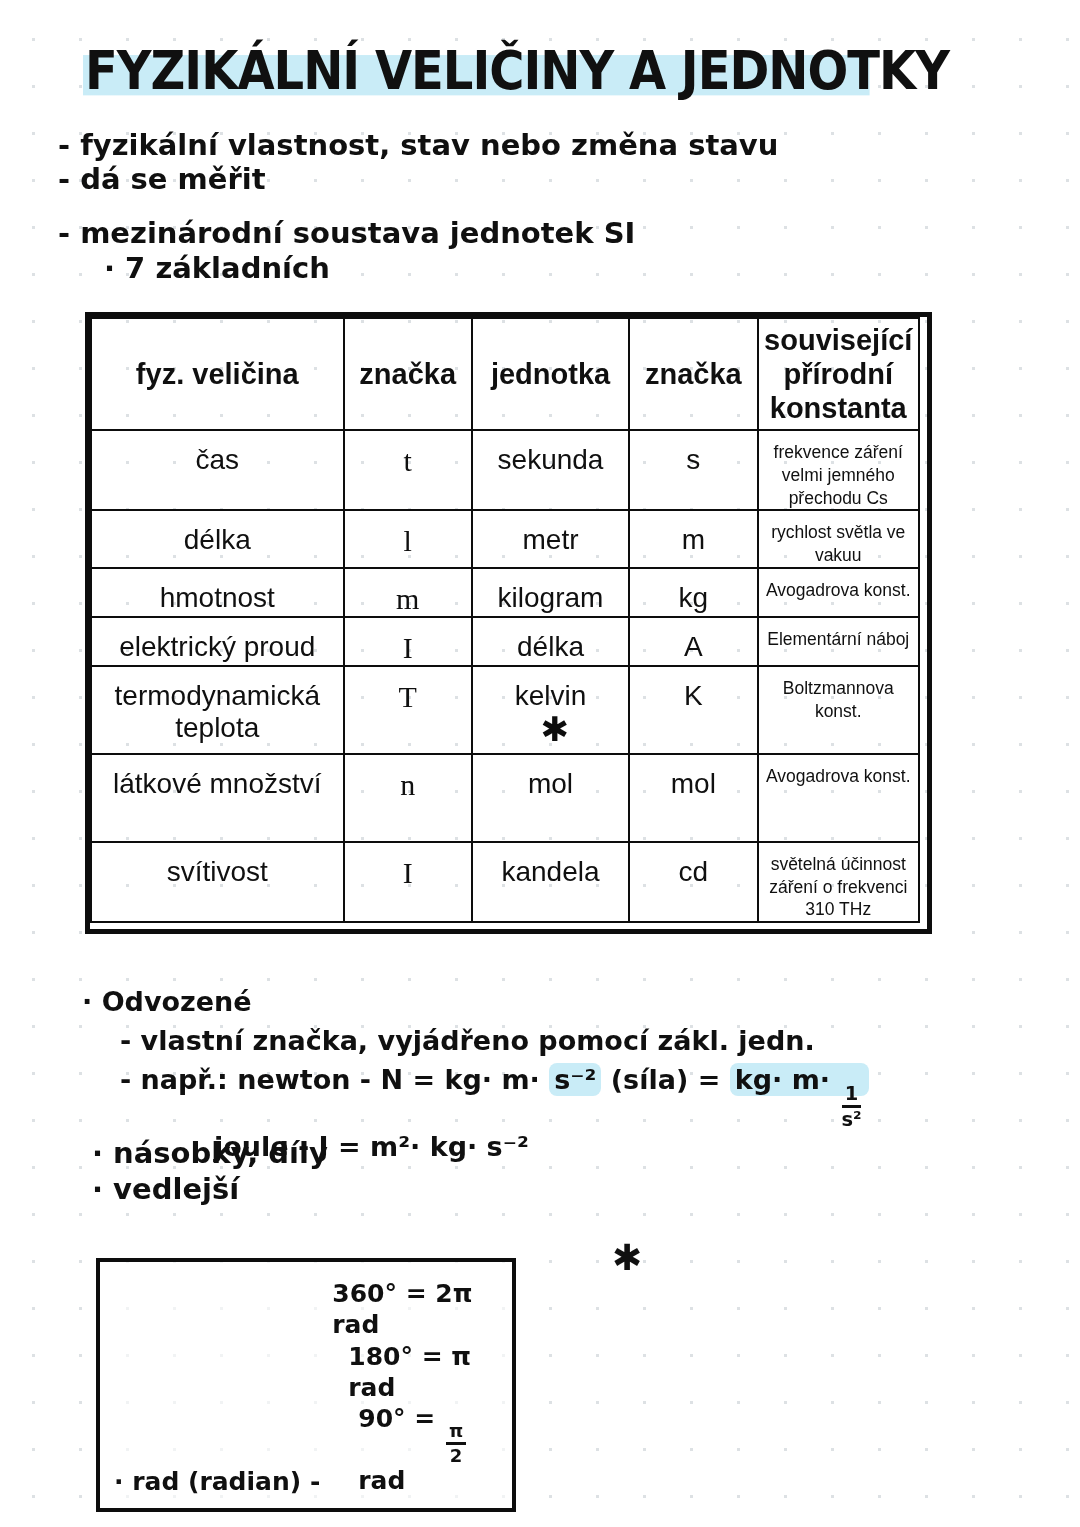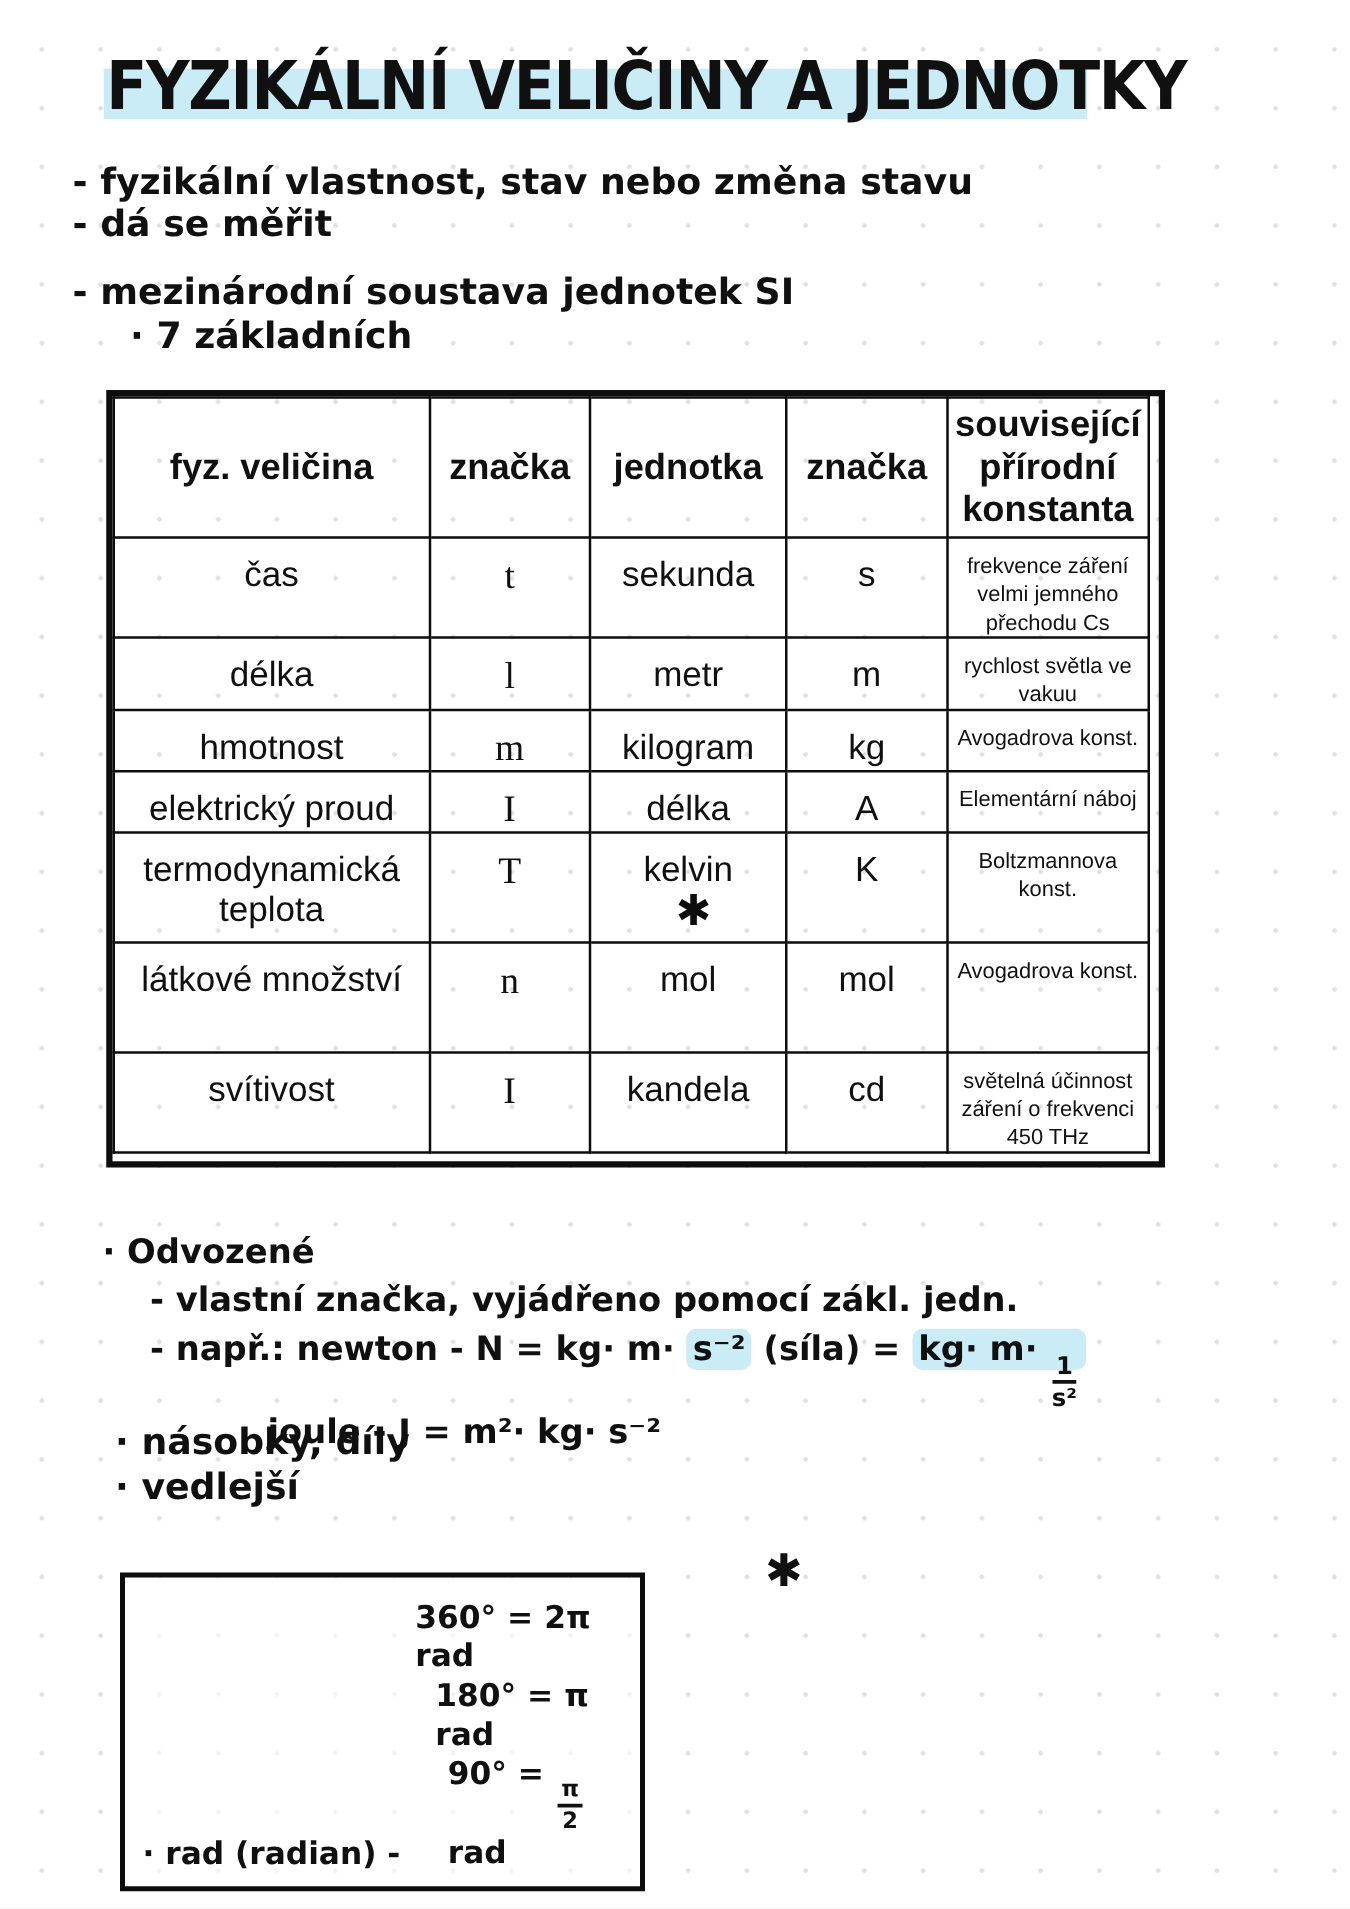--- a/index.html
+++ b/index.html
@@ -172,21 +172,21 @@
           <td class="sym">n</td>
           <td>mol</td>
           <td>mol</td>
           <td class="const">Avogadrova konst.</td>
         </tr>
         <tr>
           <td>svítivost</td>
           <td class="sym">I</td>
           <td>kandela</td>
           <td>cd</td>
-          <td class="const">světelná účinnost záření o frekvenci 450 THz</td>
+          <td class="const">světelná účinnost záření o frekvenci 310 THz</td>
         </tr>
       </tbody>
     </table>
   </div>
 
   <div class="derived">
     <div class="hand">· Odvozené</div>
     <div class="hand sub">- vlastní značka, vyjádřeno pomocí zákl. jedn.</div>
     <div class="hand sub">
       <span>- např.: newton - N = kg· m· </span><span class="hl-chip">s⁻²</span><span> (síla) = </span><span class="hl-chip"><span>kg· m· </span><span class="frac">

